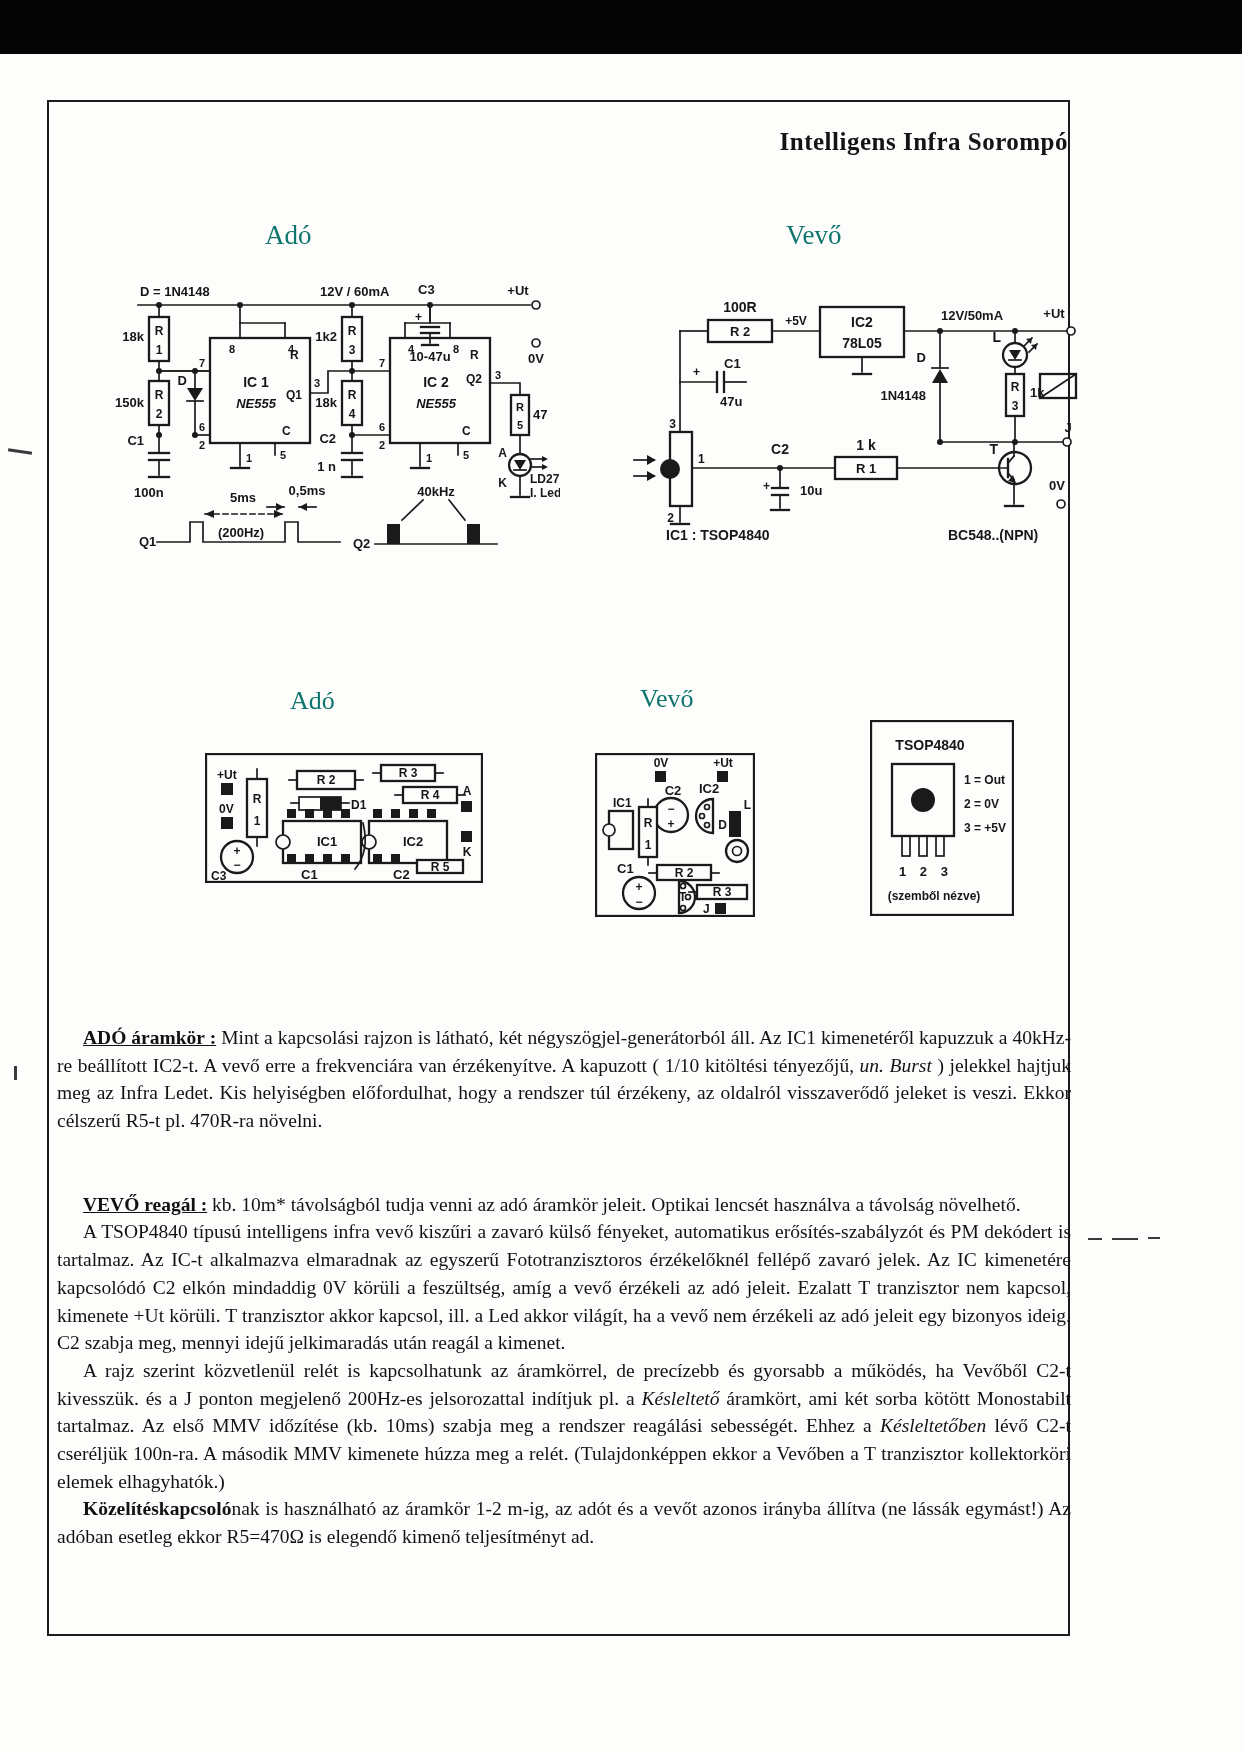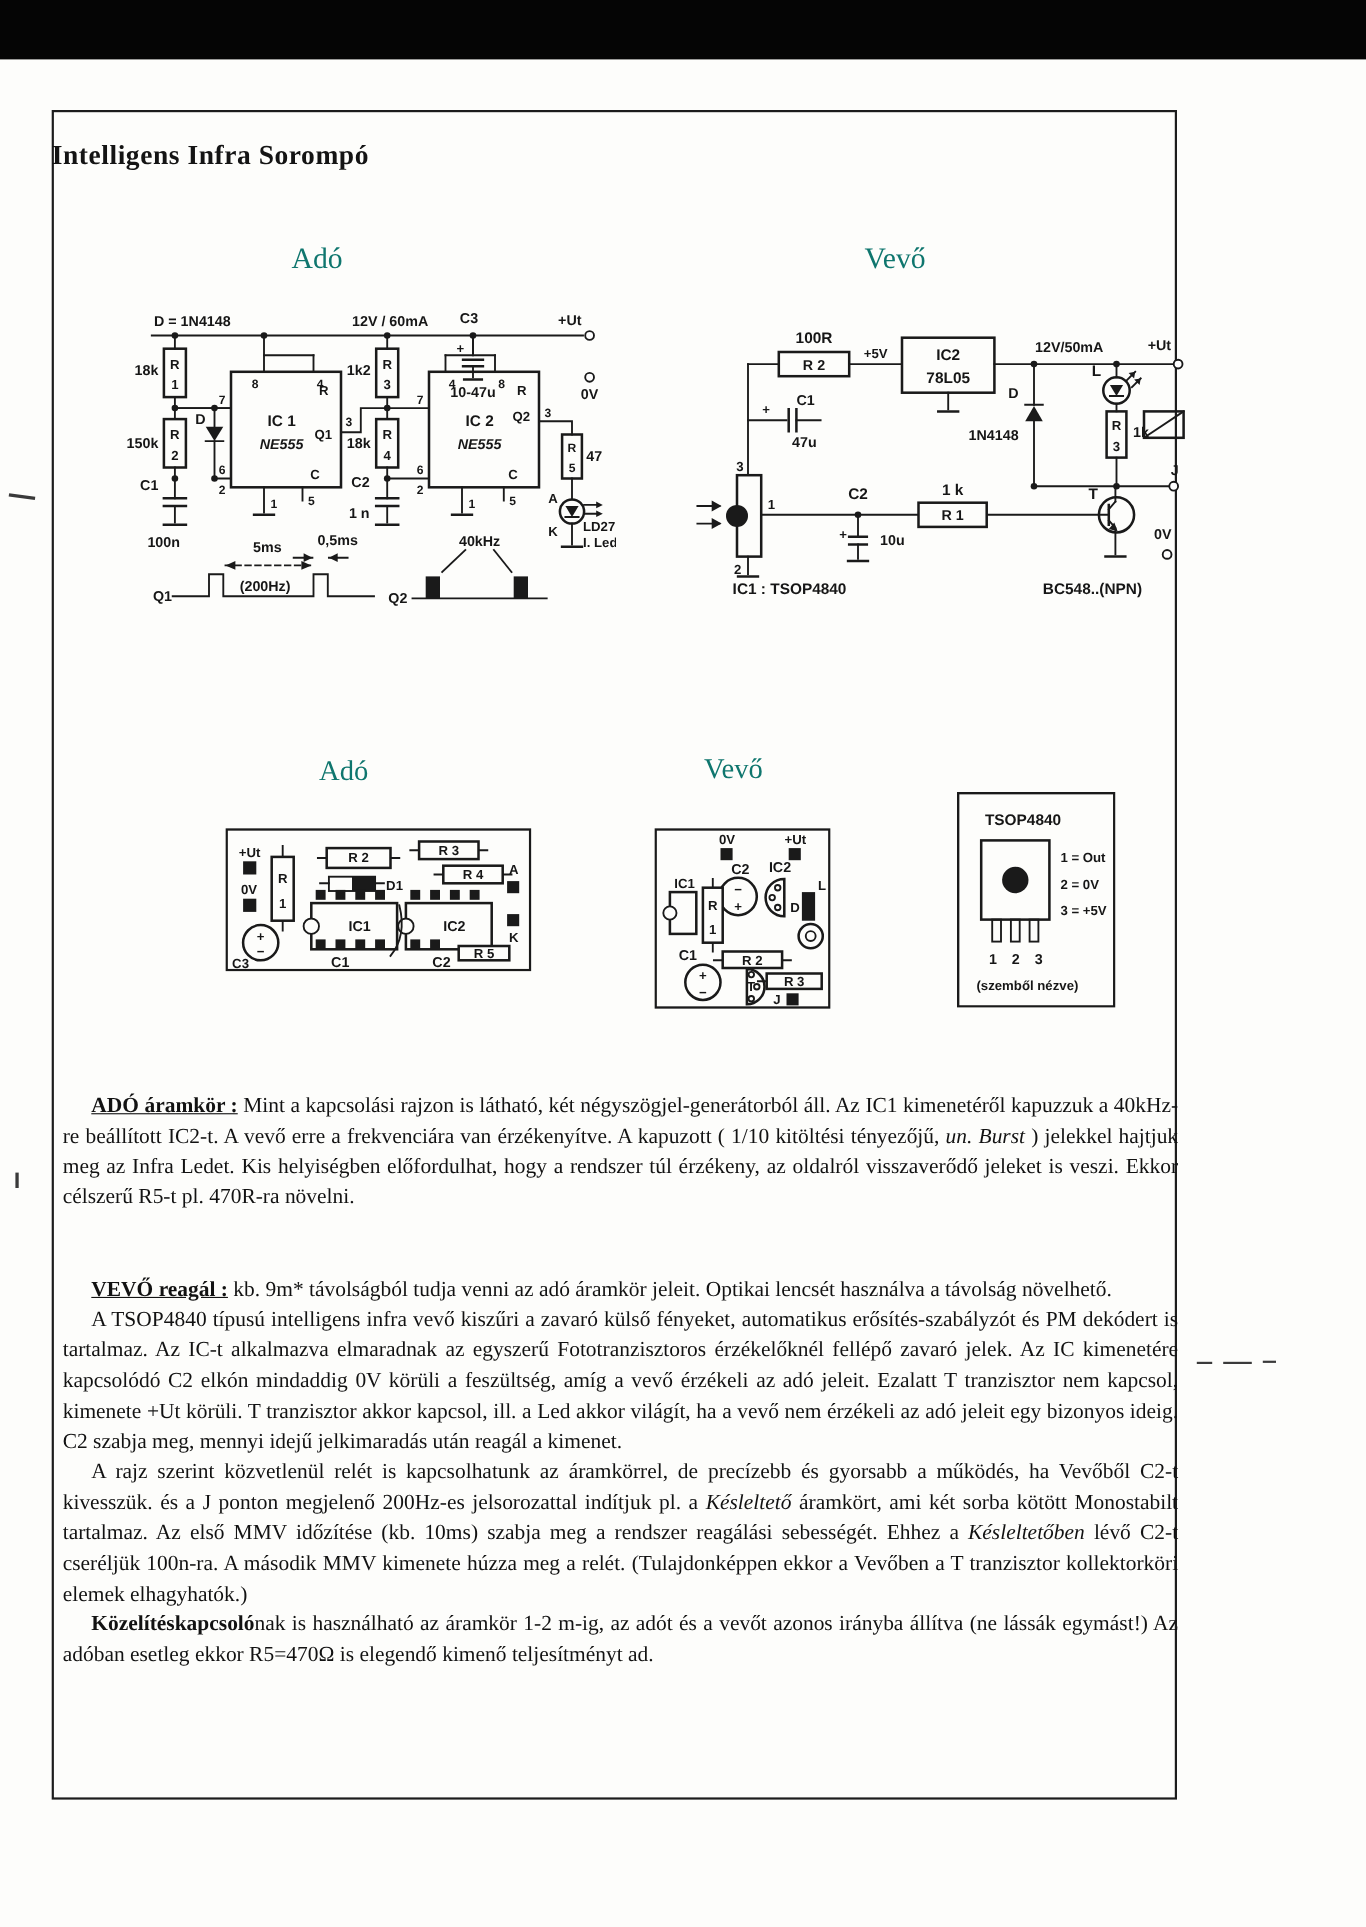--- a/index.html
+++ b/index.html
@@ -1,20 +1,20 @@
 <!DOCTYPE html>
 <html><head>
 <meta charset="utf-8">
 <style>
   html,body{margin:0;padding:0;background:#e8e8e8}
   .page{position:relative;width:1242px;height:1752px;background:#fdfdfb;overflow:hidden;
         font-family:"Liberation Serif",serif;color:#141414}
   .scanbar{position:absolute;left:0;top:0;width:1242px;height:54px;background:#050505}
   .frame{position:absolute;left:47px;top:100px;width:1019px;height:1532px;border:2px solid #1c1c1c}
-  .title{position:absolute;left:47px;top:128px;width:1021px;text-align:left;
+  .title{position:absolute;left:47px;top:128px;width:1021px;text-align:right;
          font-size:25px;font-weight:bold;letter-spacing:.5px}
   .hdr{position:absolute;font-size:27px;color:#0f766e}
   .hdr-tx1{left:265px;top:220px}
   .hdr-rx1{left:786px;top:220px}
   .hdr-tx2{left:290px;top:686px;font-size:26px}
   .hdr-rx2{left:640px;top:684px;font-size:26px}
   .figure{position:absolute}
   
   .sch line,.sch path,.sch rect,.sch circle,.sch polyline{stroke:#1a1a1a;fill:none;stroke-width:1.7;stroke-linecap:square}
   .sch polygon{fill:#1a1a1a;stroke:none}
@@ -23,21 +23,21 @@
   .sch .w2{stroke-width:2.3}
   .sch .term{fill:#fff;stroke:#1a1a1a;stroke-width:1.7}
   .sch .notch{fill:#fdfdfb;stroke:#1a1a1a}
   .sch .dash{stroke-dasharray:5 4}
   .sch text{stroke:none;fill:#161616;font-family:"Liberation Sans",sans-serif;font-weight:bold}.t11{font-size:11px}.t12{font-size:12px}.t13{font-size:13px}.t14{font-size:14px}
   .mid{text-anchor:middle}.end{text-anchor:end}
   .ital{font-style:italic}
   .sp4{letter-spacing:5px}
   .nrm{font-weight:normal}
   
-  .bodytext{position:absolute;left:57px;top:992px;width:1014px;
+  .bodytext{position:absolute;left:57px;top:1024px;width:1014px;
             font-size:19.5px;line-height:1.42;text-align:justify;color:#121212}
   .para{margin:0;text-indent:26px}
   .gap{}
   .gap-lg{margin-top:56px}
   .lead{font-weight:bold;text-decoration:underline}
   .lead4{font-weight:bold;}
   .it{font-style:italic}
   
   .nz{position:absolute;background:#3a3a3a}
   .nz1{left:8px;top:450px;width:24px;height:3px;transform:rotate(8deg)}
@@ -465,21 +465,21 @@
     <text class="t12" x="94" y="64">1 = Out</text>
     <text class="t12" x="94" y="88">2 = 0V</text>
     <text class="t12" x="94" y="112">3 = +5V</text>
     <text class="t13 mid sp4" x="56" y="156">1 2 3</text>
     <text class="t12 mid nrm" x="64" y="180">(szemből nézve)</text>
   </svg>
 
   <div class="bodytext">
     <p class="para"><span class="lead">ADÓ áramkör :</span><span> Mint a kapcsolási rajzon is látható, két négyszögjel-generátorból áll. Az IC1 kimenetéről kapuzzuk a 40kHz-re beállított IC2-t. A vevő erre a frekvenciára van érzékenyítve. A kapuzott ( 1/10 kitöltési tényezőjű, </span><span class="it">un. Burst</span><span> ) jelekkel hajtjuk meg az Infra Ledet. Kis helyiségben előfordulhat, hogy a rendszer túl érzékeny, az oldalról visszaverődő jeleket is veszi. Ekkor célszerű R5-t pl. 470R-ra növelni.</span></p>
 
-    <p class="para gap-lg"><span class="lead">VEVŐ reagál :</span><span> kb. 9m* távolságból tudja venni az adó áramkör jeleit. Optikai lencsét használva a távolság növelhető.</span></p>
+    <p class="para gap-lg"><span class="lead">VEVŐ reagál :</span><span> kb. 10m* távolságból tudja venni az adó áramkör jeleit. Optikai lencsét használva a távolság növelhető.</span></p>
     <p class="para"><span>A TSOP4840 típusú intelligens infra vevő kiszűri a zavaró külső fényeket, automatikus erősítés-szabályzót és PM dekódert is tartalmaz. Az IC-t alkalmazva elmaradnak az egyszerű Fototranzisztoros érzékelőknél fellépő zavaró jelek. Az IC kimenetére kapcsolódó C2 elkón mindaddig 0V körüli a feszültség, amíg a vevő érzékeli az adó jeleit. Ezalatt T tranzisztor nem kapcsol, kimenete +Ut körüli. T tranzisztor akkor kapcsol, ill. a Led akkor világít, ha a vevő nem érzékeli az adó jeleit egy bizonyos ideig. C2 szabja meg, mennyi idejű jelkimaradás után reagál a kimenet.</span></p>
 
     <p class="para gap"><span>A rajz szerint közvetlenül relét is kapcsolhatunk az áramkörrel, de precízebb és gyorsabb a működés, ha Vevőből C2-t kivesszük. és a J ponton megjelenő 200Hz-es jelsorozattal indítjuk pl. a </span><span class="it">Késleltető</span><span> áramkört, ami két sorba kötött Monostabilt tartalmaz. Az első MMV időzítése (kb. 10ms) szabja meg a rendszer reagálási sebességét. Ehhez a </span><span class="it">Késleltetőben</span><span> lévő C2-t cseréljük 100n-ra. A második MMV kimenete húzza meg a relét. (Tulajdonképpen ekkor a Vevőben a T tranzisztor kollektorköri elemek elhagyhatók.)</span></p>
 
     <p class="para gap"><span class="lead4">Közelítéskapcsoló</span><span>nak is használható az áramkör 1-2 m-ig, az adót és a vevőt azonos irányba állítva (ne lássák egymást!) Az adóban esetleg ekkor R5=470Ω is elegendő kimenő teljesítményt ad.</span></p>
 
     <p class="para gap it"><br></p>
   </div>
 </div>
 

